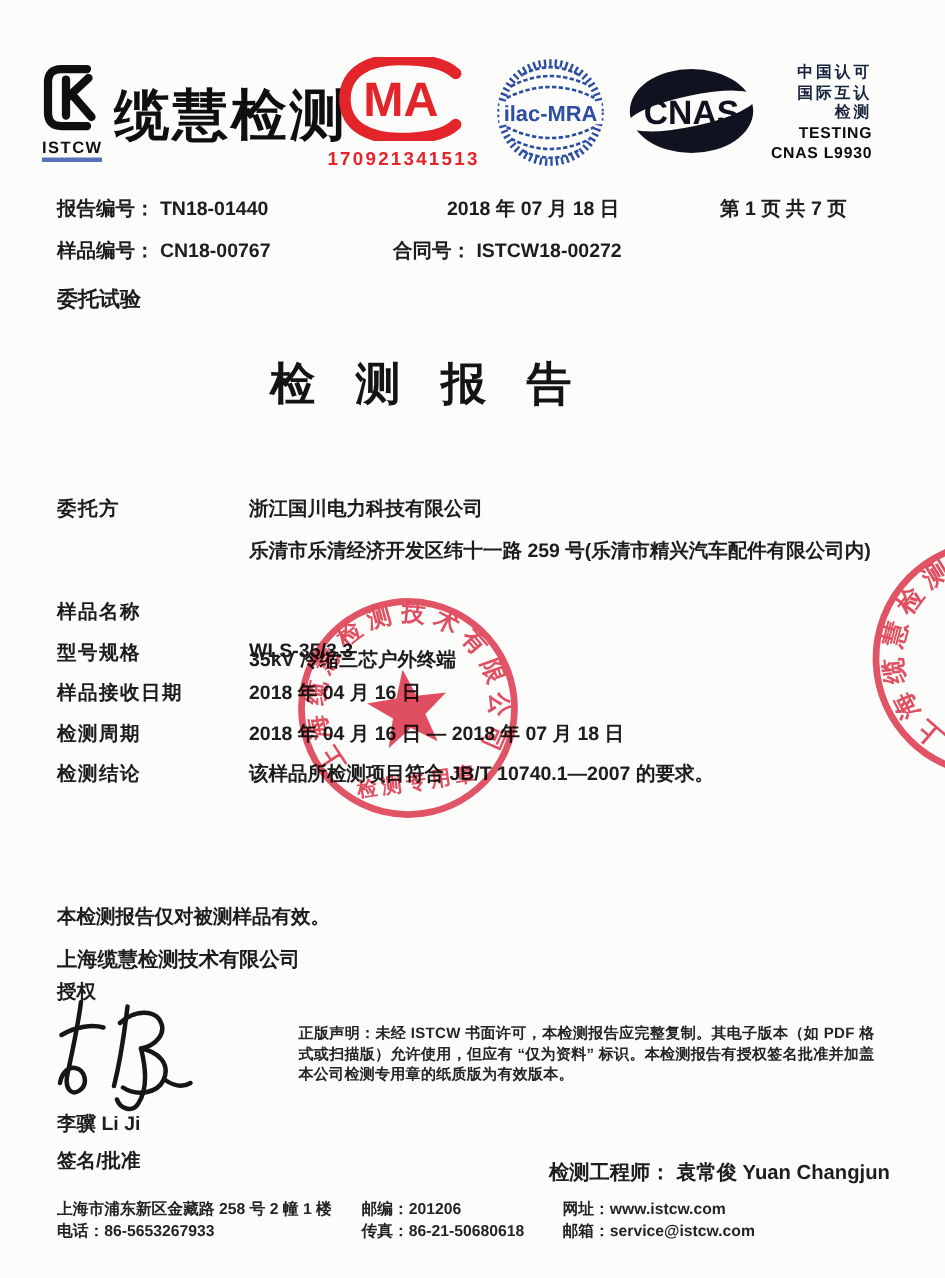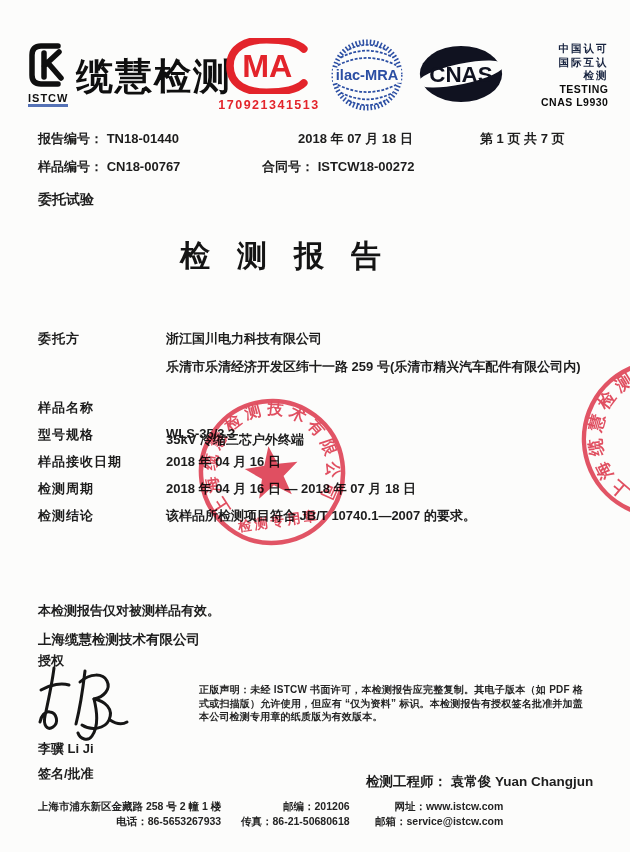--- a/index.html
+++ b/index.html
@@ -14,30 +14,30 @@
   .lbl { font-size:13px; font-weight:700; letter-spacing:1px; white-space:nowrap; }
   .val { font-size:13px; font-weight:700; white-space:nowrap; }
   .meta-row { font-size:13px; font-weight:700; white-space:nowrap; }
 
   
   .brand-cn { font-size:37px; font-weight:900; letter-spacing:2px; color:#0f0f0f; }
   .istcw-txt { font-size:11px; font-weight:900; letter-spacing:1px; color:#101010; }
   .istcw-tag { width:40px; height:3px; background:#2a4fa5; opacity:.8; }
   .cma-num { font-size:12.5px; font-weight:700; color:#e3242b; letter-spacing:1.5px; }
   .accr { font-size:10.5px; font-weight:700; line-height:13.5px; color:#17233f; letter-spacing:2px; white-space:nowrap;text-align:right; }
-  .accr .en { color:#0c0c0c; letter-spacing:.5px;margin-left:27px; }
+  .accr .en { color:#0c0c0c; letter-spacing:.5px; }
 
   .doc-title { font-size:30px; font-weight:700; letter-spacing:27px; color:#141414; white-space:nowrap; }
 
   .note { font-size:13px; font-weight:700; white-space:nowrap; }
   .disclaimer {
     width:384px; font-size:10px; font-weight:600; line-height:13.5px;
     text-align:justify; color:#252525; letter-spacing:.2px;
   }
-  .footer-txt { font-size:10.5px; font-weight:700; line-height:15px; white-space:nowrap; color:#242424;text-align:right; }
+  .footer-txt { font-size:10.5px; font-weight:700; line-height:15px; white-space:nowrap; color:#242424; }
 
   .stamp { mix-blend-mode:multiply; opacity:.86; }
   svg text { font-family:"Liberation Sans", sans-serif; }
 </style>
 </head>
 <body>
 
 <div class="page">
 
   <div class="abs" style="left:28px; top:42px; width:50px;">

